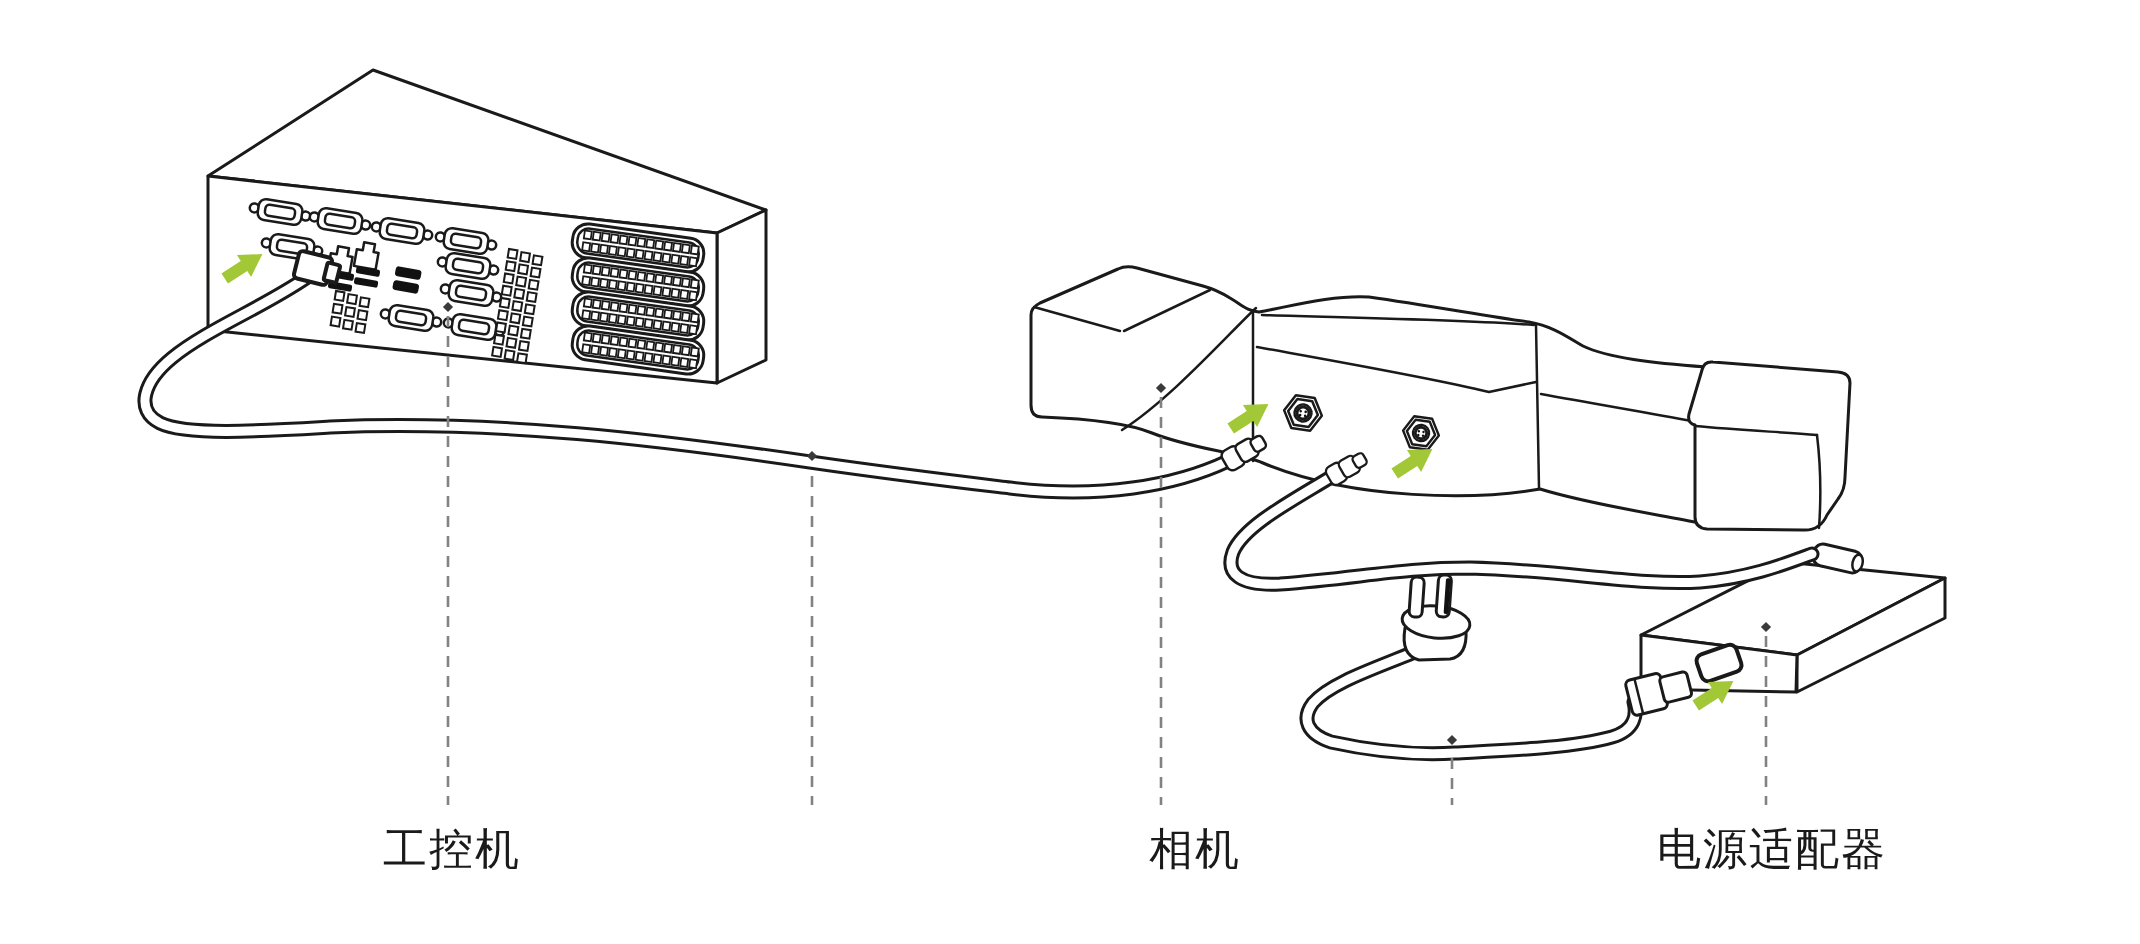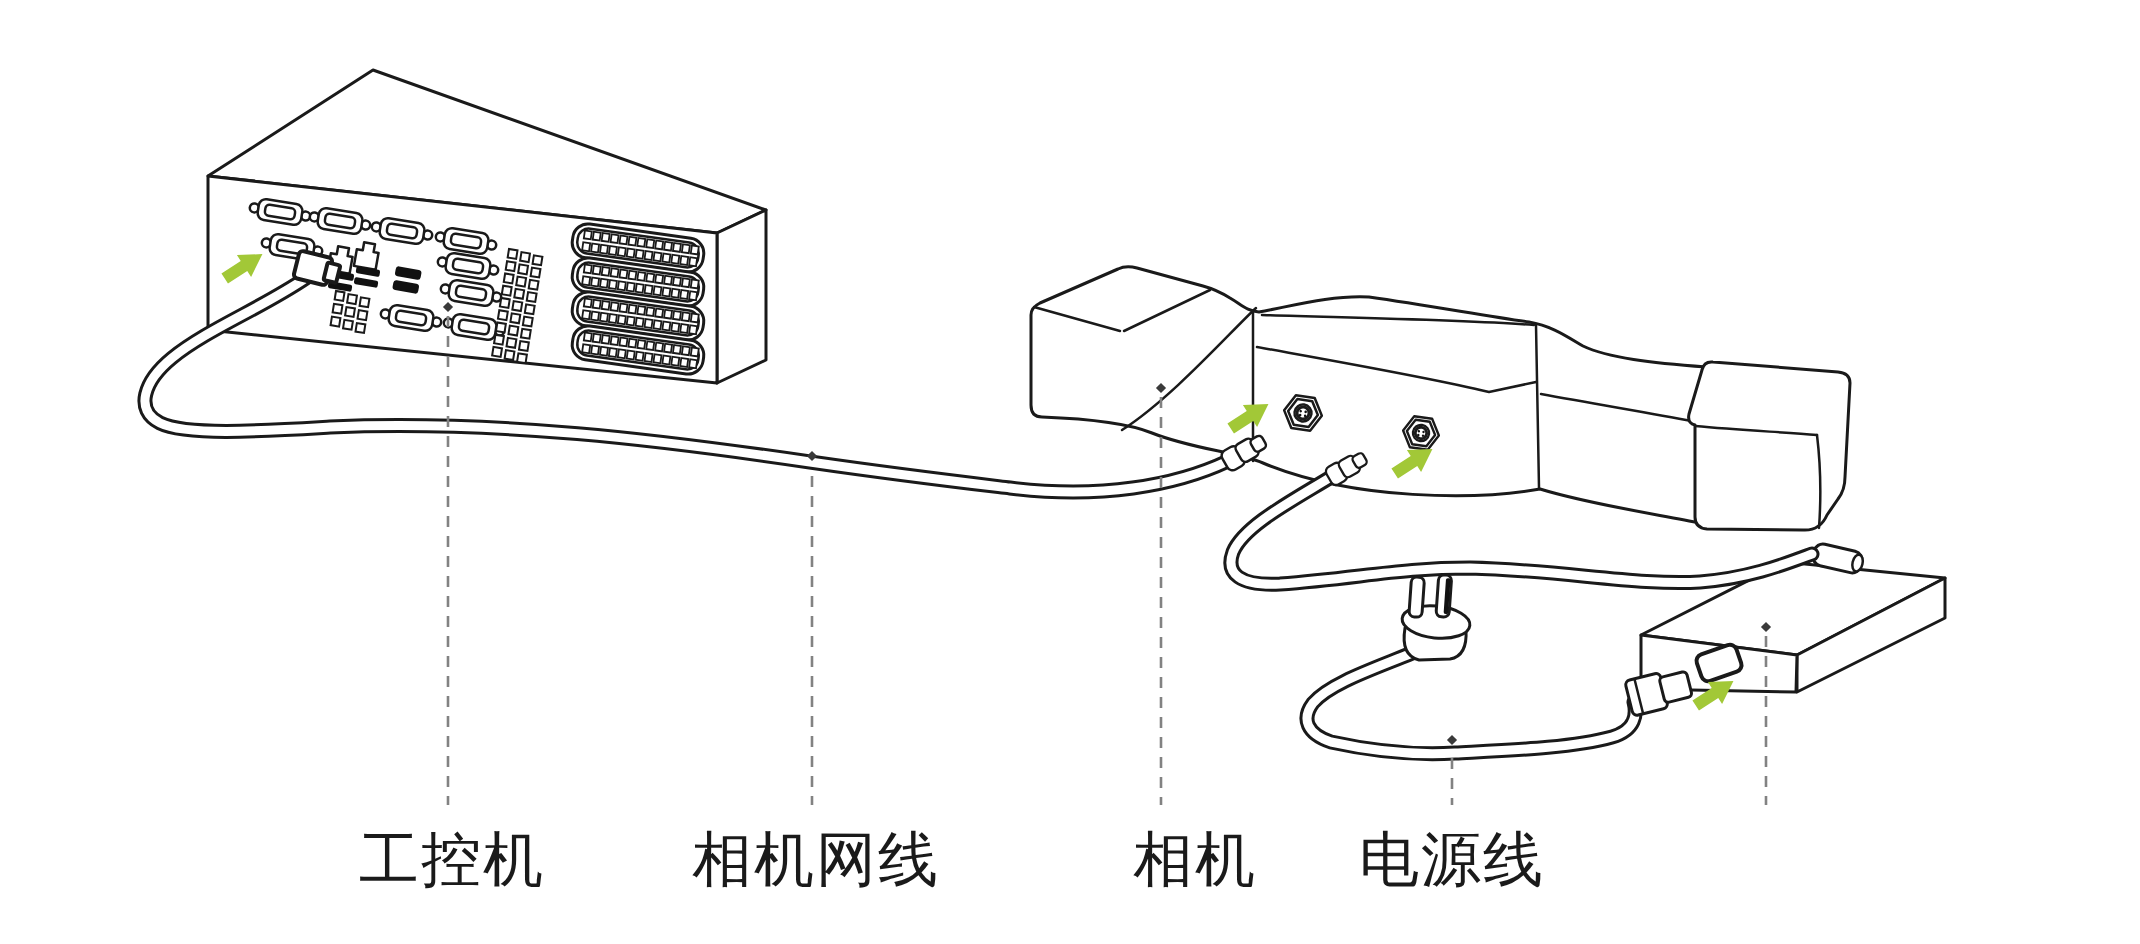--- a/index.html
+++ b/index.html
@@ -1,20 +1,20 @@
 <!DOCTYPE html>
 <html><head>
 <meta charset="utf-8">
 <style>
   html,body{margin:0;padding:0;background:#fff;}
   .stage{position:relative;width:2140px;height:944px;background:#ffffff;overflow:hidden;
          font-family:"Liberation Sans", sans-serif;}
   .stage svg{position:absolute;left:0;top:0;}
   .label{position:absolute;top:820px;transform:translateX(-50%);white-space:nowrap;
-         font-size:60px;color:#1a1a1a;letter-spacing:2px;}
+         font-size:44px;color:#1a1a1a;letter-spacing:2px;}
   
   .ln   {fill:#ffffff;stroke:#1a1a1a;stroke-width:3;stroke-linejoin:round;stroke-linecap:round;}
   .lnB  {fill:#ffffff;stroke:#1a1a1a;stroke-width:4;stroke-linejoin:round;stroke-linecap:round;}
   .ln2  {fill:none;stroke:#1a1a1a;stroke-width:2.5;stroke-linejoin:round;stroke-linecap:round;}
   .ln2f {fill:#ffffff;stroke:#1a1a1a;stroke-width:2.5;stroke-linejoin:round;stroke-linecap:round;}
   .sq   {fill:#ffffff;stroke:#1a1a1a;stroke-width:2;}
   .pin  {fill:#ffffff;stroke:#1a1a1a;stroke-width:1.8;}
   .dark {fill:#111111;stroke:none;}
   .cabO {fill:none;stroke:#1a1a1a;stroke-width:15;stroke-linecap:round;}
   .cabI {fill:none;stroke:#ffffff;stroke-width:9;stroke-linecap:round;}
@@ -272,16 +272,15 @@
       <use href="#ddot" transform="translate(1766,627)"></use>
     </g>
 
     <use href="#arrowshape" transform="translate(244,266) rotate(-33)" fill="#a2c837"></use>
     <use href="#arrowshape" transform="translate(1250,416) rotate(-33)" fill="#a2c837"></use>
     <use href="#arrowshape" transform="translate(1414,461) rotate(-33)" fill="#a2c837"></use>
     <use href="#arrowshape" transform="translate(1715,693) rotate(-33)" fill="#a2c837"></use>
   </svg>
 
   <div class="label" style="left:452px">工控机</div>
-  <div class="label" style="left:816px">相机网线</div>
   <div class="label" style="left:1195px">相机</div>
-  <div class="label" style="left:1452px">电源线</div>
+  <div class="label" style="left:1772px">电源适配器</div>
 </div>
 
 </body></html>

